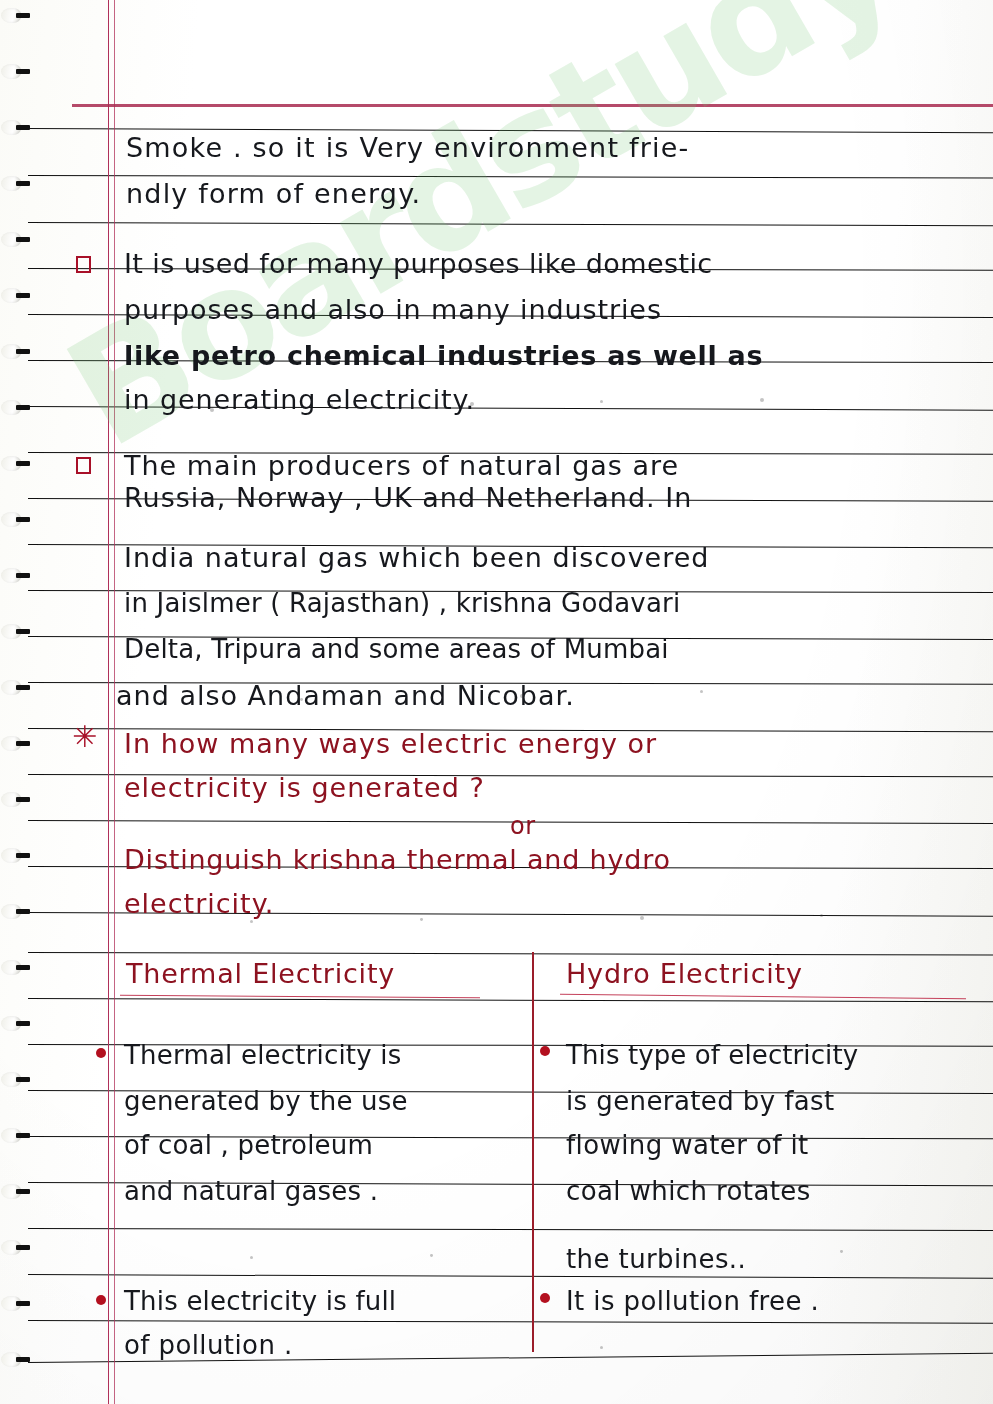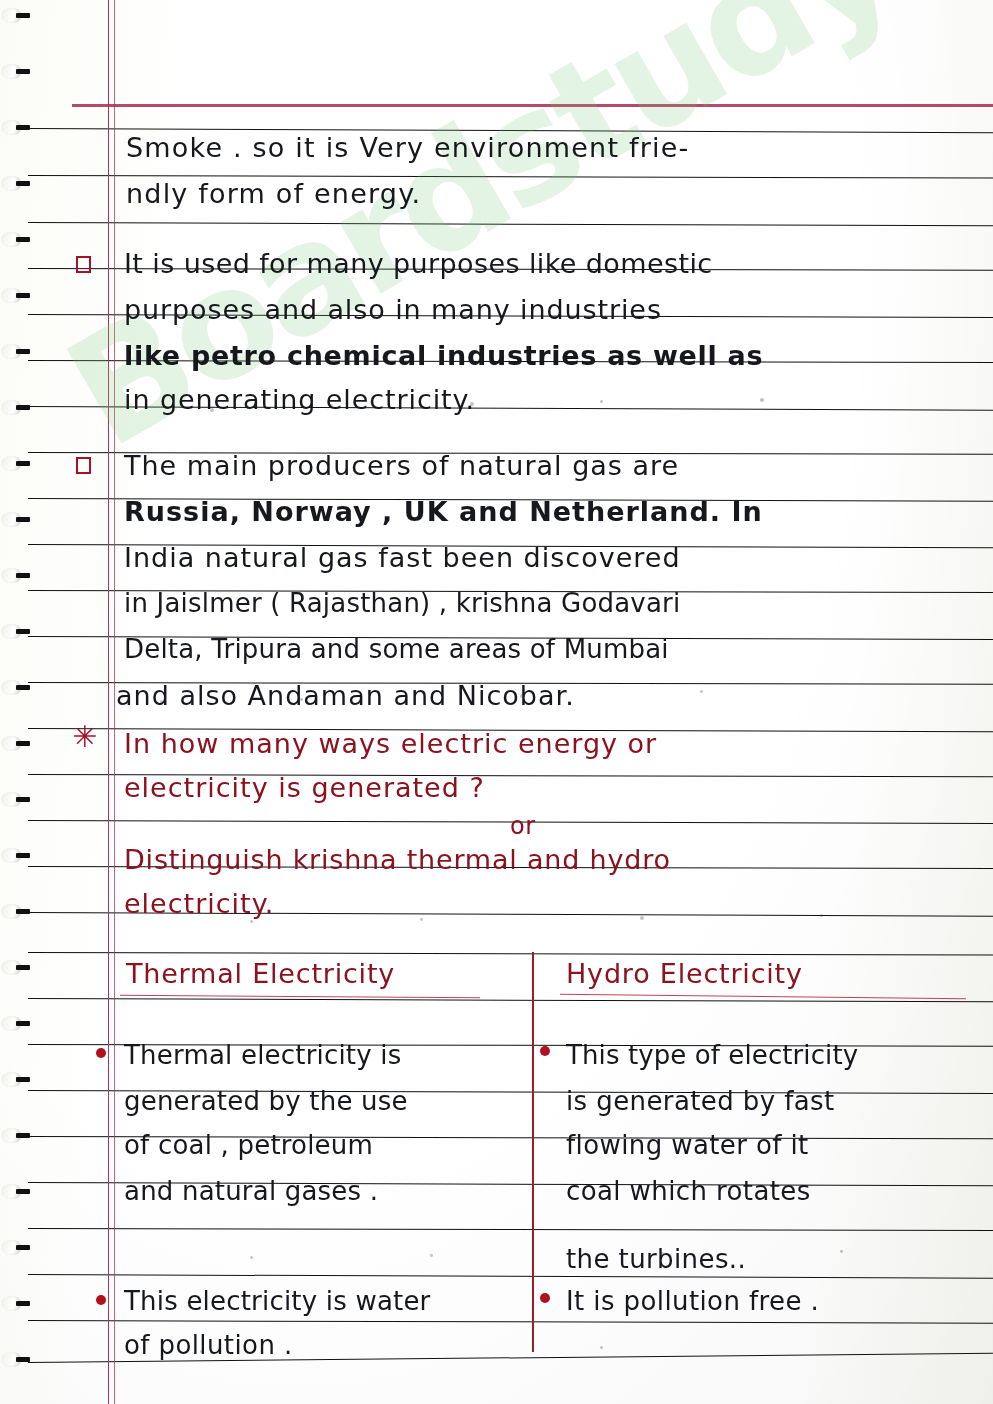--- a/index.html
+++ b/index.html
@@ -308,22 +308,22 @@
   <div id="body-text">
       <div class="hw" style="left: 126px; top: 132px; letter-spacing: 1.2px;">Smoke . so it is Very environment frie-</div>
       <div class="hw" style="left: 126px; top: 178px; letter-spacing: 1.2px;">ndly form of energy.</div>
       <div class="bullet-box" style="left: 76px; top: 256px;"></div>
       <div class="hw" style="left: 124px; top: 248px; font-size: 27px; letter-spacing: 0.4px;">It is used for many purposes like domestic</div>
       <div class="hw" style="left: 124px; top: 294px; letter-spacing: 0.9px;">purposes and also in many industries</div>
       <div class="hw" style="left: 124px; top: 340px; letter-spacing: 0.7px; font-weight: bold;">like petro chemical industries as well as</div>
       <div class="hw" style="left: 124px; top: 384px; letter-spacing: 0.9px;">in generating electricity.</div>
       <div class="bullet-box" style="left: 76px; top: 457px;"></div>
       <div class="hw" style="left: 124px; top: 450px; letter-spacing: 1px;">The main producers of natural gas are</div>
-      <div class="hw" style="left: 124px; top: 496px; letter-spacing: 1px; font-weight: bold;">Russia, Norway , UK and Netherland. In</div>
-      <div class="hw" style="left: 124px; top: 542px; letter-spacing: 1px;">India natural gas fast been discovered</div>
+      <div class="hw" style="left: 124px; top: 482px; letter-spacing: 1px;">Russia, Norway , UK and Netherland. In</div>
+      <div class="hw" style="left: 124px; top: 542px; letter-spacing: 1px;">India natural gas which been discovered</div>
       <div class="hw" style="left: 124px; top: 588px; font-size: 26px; letter-spacing: 0.2px;">in Jaislmer ( Rajasthan) , krishna Godavari</div>
       <div class="hw" style="left: 124px; top: 634px; font-size: 26px; letter-spacing: 0.2px; text-align: right;">Delta, Tripura and some areas of Mumbai</div>
       <div class="hw" style="left: 116px; top: 680px; letter-spacing: 1px;">and also Andaman and Nicobar.</div>
       <div class="bullet-star" style="left: 72px; top: 722px;">✳</div>
       <div class="hw red" style="left: 124px; top: 728px; letter-spacing: 1px;">In how many ways electric energy or</div>
       <div class="hw red" style="left: 124px; top: 772px; letter-spacing: 1px;">electricity is generated ?</div>
       <div class="hw red" style="left: 510px; top: 812px; font-size: 24px;">or</div>
       <div class="hw red" style="left: 124px; top: 844px; letter-spacing: 0.8px;">Distinguish krishna thermal and hydro</div>
       <div class="hw red" style="left: 124px; top: 888px; letter-spacing: 1px;">electricity.</div>
       <div class="hw red" style="left: 126px; top: 958px; letter-spacing: 0.8px;">Thermal Electricity</div>
@@ -333,21 +333,21 @@
       <div class="hw" style="left: 124px; top: 1086px; font-size: 26px; letter-spacing: 0.2px;">generated by the use</div>
       <div class="hw" style="left: 124px; top: 1130px; font-size: 26px; letter-spacing: 0.2px;">of coal , petroleum</div>
       <div class="hw" style="left: 124px; top: 1176px; font-size: 26px; letter-spacing: 0.2px;">and natural gases .</div>
       <div class="bullet-dot" style="left: 540px; top: 1046px;"></div>
       <div class="hw" style="left: 566px; top: 1040px; font-size: 26px; letter-spacing: 0.1px;">This type of electricity</div>
       <div class="hw" style="left: 566px; top: 1086px; font-size: 26px; letter-spacing: 0.4px;">is generated by fast</div>
       <div class="hw" style="left: 566px; top: 1130px; font-size: 26px; letter-spacing: 0.4px;">flowing water of it</div>
       <div class="hw" style="left: 566px; top: 1176px; font-size: 26px; letter-spacing: 0.4px;">coal which rotates</div>
       <div class="hw" style="left: 566px; top: 1228px; font-size: 26px; letter-spacing: 0.4px; margin-top: 16px;">the turbines..</div>
       <div class="bullet-dot" style="left: 96px; top: 1295px;"></div>
-      <div class="hw" style="left: 124px; top: 1286px; font-size: 26px; letter-spacing: 0.2px;">This electricity is water</div>
+      <div class="hw" style="left: 124px; top: 1286px; font-size: 26px; letter-spacing: 0.2px;">This electricity is full</div>
       <div class="hw" style="left: 124px; top: 1330px; font-size: 26px; letter-spacing: 0.4px;">of pollution .</div>
       <div class="bullet-dot" style="left: 540px; top: 1293px;"></div>
       <div class="hw" style="left: 566px; top: 1286px; font-size: 26px; letter-spacing: 0.4px;">It is pollution free .</div>
     </div>
 
   <div id="table-divider"></div>
   <div class="head-underline" id="head-ul-left" style="left: 120px; top: 996px; width: 360px; transform: rotate(0.4deg);"></div>
   <div class="head-underline" id="head-ul-right" style="left: 560px; top: 996px; width: 406px; transform: rotate(0.6deg);"></div>
 
 <div class="speck" style="left: 210px; top: 408px; width: 4px; height: 4px;"></div>

